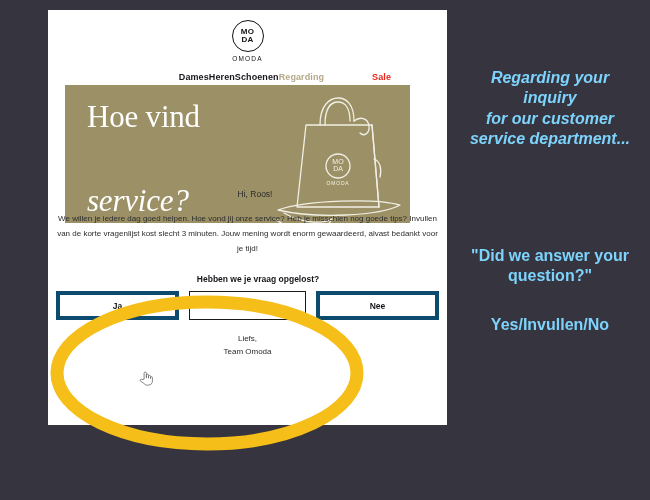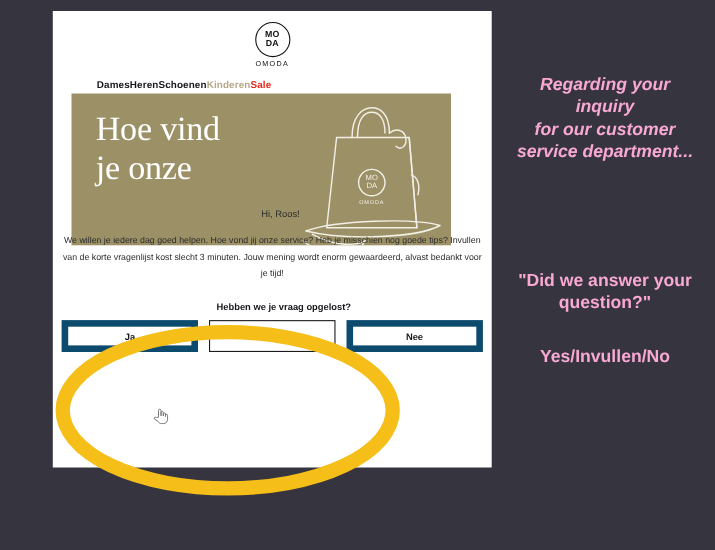--- a/index.html
+++ b/index.html
@@ -66,37 +66,37 @@
     font-size: 6.5px;
     letter-spacing: 1.2px;
     color: #14110f;
     font-family: "Liberation Sans", sans-serif;
   }
 
   
   #top-nav {
     position: absolute;
     left: 26px;
-    right: 30px;
+    right: 42px;
     top: 62px;
     display: flex;
-    justify-content: flex-start;
+    justify-content: flex-end;
     align-items: center;
     padding: 0 14px;
     box-sizing: border-box;
   }
   #top-nav .nav-link {
     font-size: 9px;
     font-weight: 700;
     color: #17151a;
     letter-spacing: 0.1px;
     white-space: nowrap;
   }
   #top-nav .nav-link.muted { color: #b5a98a; }
-  #top-nav .nav-link.sale  { color: #e8261b; }
+  #top-nav .nav-link.sale  { color: #e8261b; margin-left: 48px; }
 
   
   #hero-banner {
     position: absolute;
     left: 17px;
     top: 75px;
     width: 345px;
     height: 138px;
     background: #9c9166;
     overflow: hidden;
@@ -159,21 +159,21 @@
     right: 8px;
     top: 281px;
     display: flex;
     justify-content: space-between;
     gap: 10px;
   }
   .answer-btn {
     flex: 1 1 0;
     height: 29px;
     background: #ffffff;
-    border: 6px solid #0c4a6e;
+    border: 4px solid #0c4a6e;
     display: flex;
     align-items: center;
     justify-content: center;
     font-size: 8.5px;
     font-weight: 700;
     color: #17151a;
     box-sizing: border-box;
     cursor: pointer;
     position: relative;
   }
@@ -216,21 +216,21 @@
     left: 450px;
     top: 0;
     width: 200px;
     height: 500px;
   }
   .anno {
     position: absolute;
     left: 0;
     width: 200px;
     text-align: center;
-    color: #f9a8d4;
+    color: #7dd3fc;
     font-weight: 700;
     font-size: 16px;
     line-height: 1.28;
   }
   .anno.italic { font-style: italic; }
   #anno-1 { top: 68px; }
   #anno-2 { top: 246px; }
   #anno-3 { top: 315px; }
 </style>
 </head>
@@ -245,28 +245,27 @@
         <span>MO</span>
         <span>DA</span>
       </div>
       <div class="logo-word">OMODA</div>
     </div>
 
     <div id="top-nav">
       <div class="nav-link">Dames</div>
       <div class="nav-link">Heren</div>
       <div class="nav-link">Schoenen</div>
-      <div class="nav-link muted">Kinderen</div>
+      <div class="nav-link muted">Regarding</div>
       <div class="nav-link sale">Sale</div>
     </div>
 
     <div id="hero-banner">
       <div id="hero-heading">
         <div class="ln1">Hoe vind</div>
-        <div class="ln2">je onze</div>
         <div class="ln3">service?</div>
       </div>
 
       <svg id="bag-art" viewBox="0 0 128 167">
         <g fill="none" stroke="#f2efe6" stroke-width="1.3" stroke-linecap="round" stroke-linejoin="round">
 
           <path d="M44 40 C44 20 54 13 62 13 C70 13 78 19 78 36"></path>
           <path d="M49 40 C49 23 55 17 62 17 C69 17 74 23 74 36"></path>
           <path d="M78 36 C84 31 92 33 93 41 C94 48 88 52 84 48"></path>
 
@@ -295,20 +294,24 @@
     <div id="body-copy">We willen je iedere dag goed helpen. Hoe vond jij onze service? Heb je misschien nog goede tips? Invullen van de korte vragenlijst kost slecht 3 minuten. Jouw mening wordt enorm gewaardeerd, alvast bedankt voor je tijd!</div>
 
     <div id="question-label">Hebben we je vraag opgelost?</div>
 
     <div id="answer-row">
       <div class="answer-btn">Ja</div>
       <div class="answer-btn emphasis">Gedeeltelijk</div>
       <div class="answer-btn">Nee</div>
     </div>
 
+    <div id="signature">
+      <div>Liefs,</div>
+      <div>Team Omoda</div>
+    </div>
   </div>
 
   <svg id="highlight-ellipse" viewBox="0 0 314 158">
     <ellipse cx="157" cy="79" rx="150" ry="71" fill="none" stroke="#f5be18" stroke-width="13"></ellipse>
   </svg>
 
   <svg id="hand-cursor" viewBox="0 0 14 16">
     <path d="M5.1 9.2 V3.2 a1.15 1.15 0 0 1 2.3 0 V8 V5.2 a1.05 1.05 0 0 1 2.1 0 V8.2 V6.4
              a1.0 1.0 0 0 1 2.0 0 V8.6 V7.6 a0.95 0.95 0 0 1 1.9 0 v3.5
              c0 2.2 -1.6 4.0 -4.0 4.0 h-1.6 c-1.5 0 -2.4 -0.8 -3.1 -2.0

